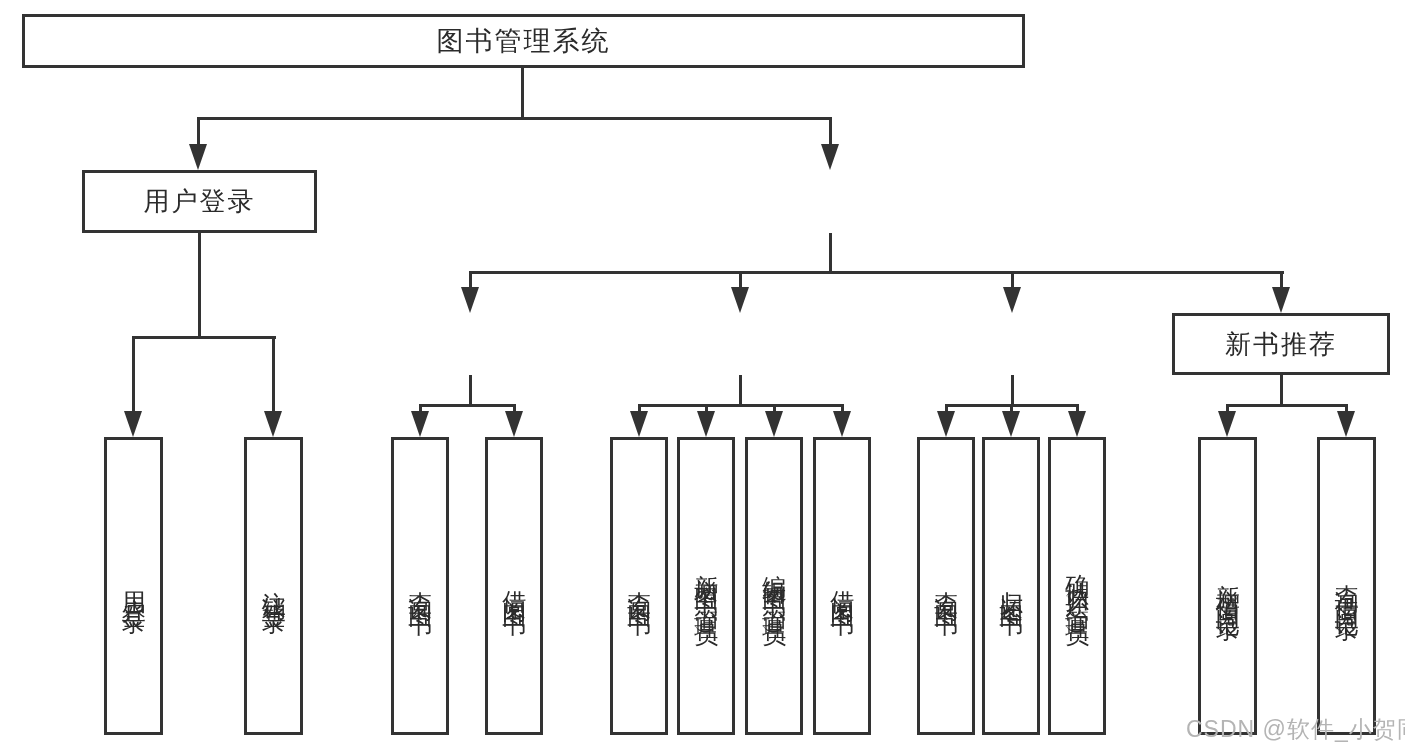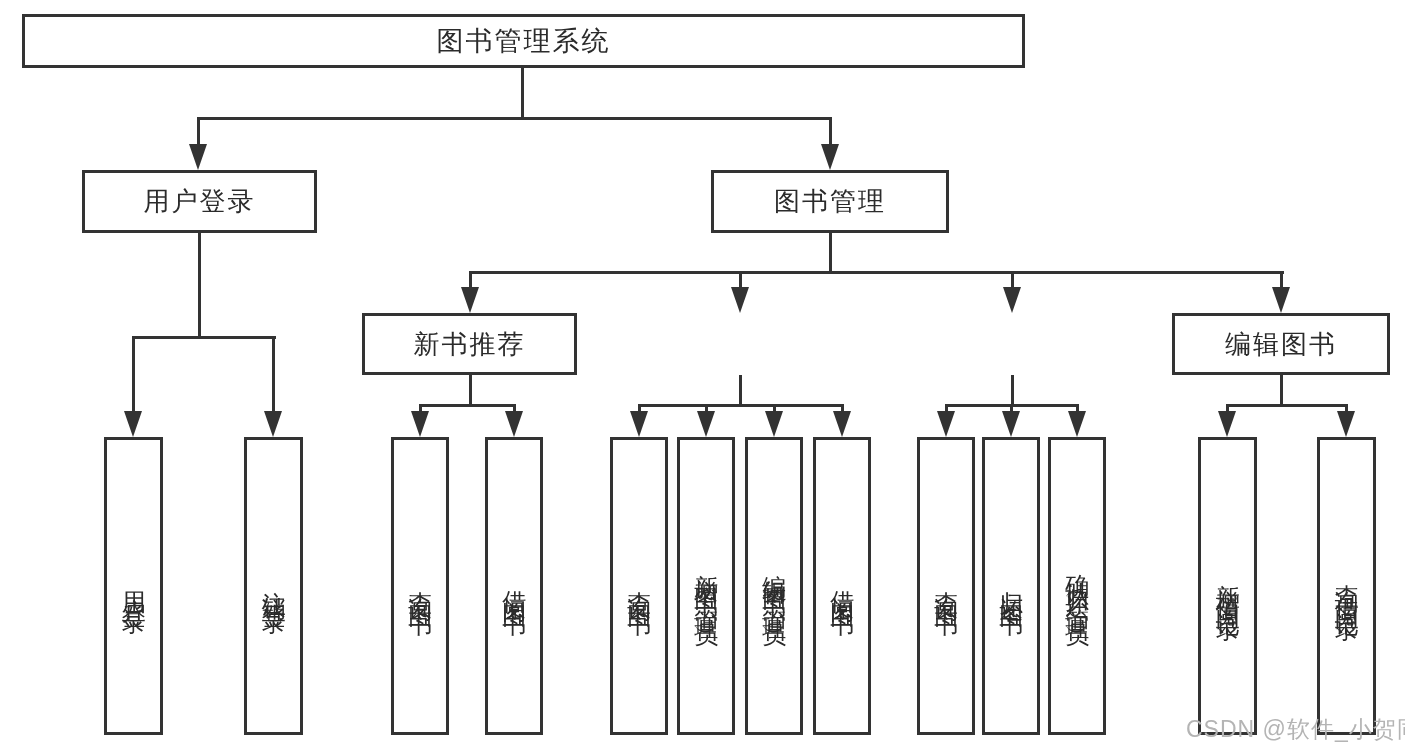--- a/index.html
+++ b/index.html
@@ -64,42 +64,40 @@
   <div class="box hbox root-box" style="left:22px;top:14px;width:1003px;height:54px;">图书管理系统</div>
 
   <div class="vline" style="left:521px;top:68px;height:50px;"></div>
   <div class="hline" style="left:197px;top:117px;width:635px;"></div>
   <div class="vline" style="left:197px;top:117px;height:30px;"></div>
   <div class="arrowhead" style="left:189px;top:144px;"></div>
   <div class="vline" style="left:829px;top:117px;height:30px;"></div>
   <div class="arrowhead" style="left:821px;top:144px;"></div>
 
   <div class="box hbox" style="left:82px;top:170px;width:235px;height:63px;">用户登录</div>
-  <div class="box hbox" style="left:711px;top:170px;width:238px;height:63px;">图书管理</div>
 
   <div class="vline" style="left:198px;top:233px;height:104px;"></div>
   <div class="hline" style="left:132px;top:336px;width:144px;"></div>
   <div class="vline" style="left:132px;top:336px;height:77px;"></div>
   <div class="arrowhead" style="left:124px;top:411px;"></div>
   <div class="vline" style="left:272px;top:336px;height:77px;"></div>
   <div class="arrowhead" style="left:264px;top:411px;"></div>
 
   <div class="vline" style="left:829px;top:233px;height:39px;"></div>
   <div class="hline" style="left:469px;top:271px;width:815px;"></div>
   <div class="vline" style="left:469px;top:271px;height:18px;"></div>
   <div class="arrowhead" style="left:461px;top:287px;"></div>
   <div class="vline" style="left:739px;top:271px;height:18px;"></div>
   <div class="arrowhead" style="left:731px;top:287px;"></div>
   <div class="vline" style="left:1011px;top:271px;height:18px;"></div>
   <div class="arrowhead" style="left:1003px;top:287px;"></div>
   <div class="vline" style="left:1280px;top:271px;height:18px;"></div>
   <div class="arrowhead" style="left:1272px;top:287px;"></div>
 
-  <div class="box hbox" style="left:362px;top:313px;width:215px;height:62px;">新书推荐</div>
-  <div class="box hbox" style="left:1172px;top:313px;width:218px;height:62px;">编辑图书</div>
+  <div class="box hbox" style="left:1172px;top:313px;width:218px;height:62px;">新书推荐</div>
 
   <div class="vline" style="left:469px;top:375px;height:31px;"></div>
   <div class="hline" style="left:419px;top:404px;width:97px;"></div>
   <div class="vline" style="left:419px;top:404px;height:9px;"></div>
   <div class="arrowhead" style="left:411px;top:411px;"></div>
   <div class="vline" style="left:513px;top:404px;height:9px;"></div>
   <div class="arrowhead" style="left:505px;top:411px;"></div>
 
   <div class="vline" style="left:739px;top:375px;height:31px;"></div>
   <div class="hline" style="left:638px;top:404px;width:206px;"></div>

